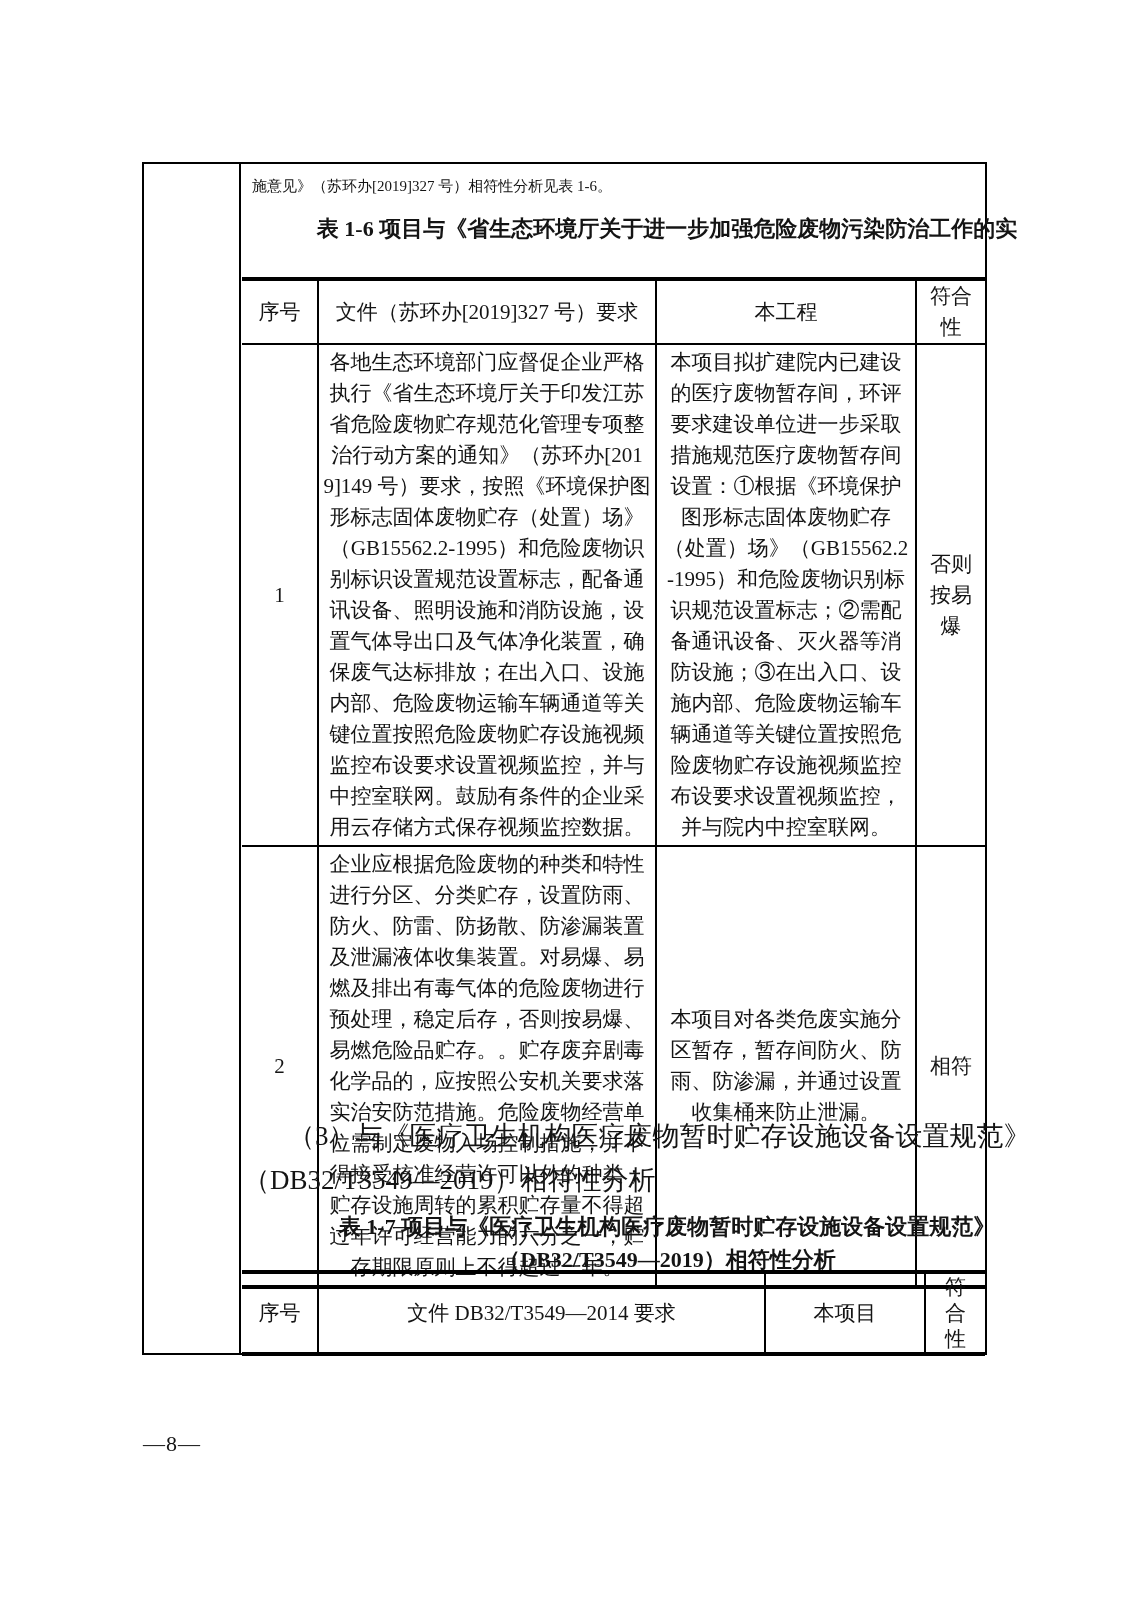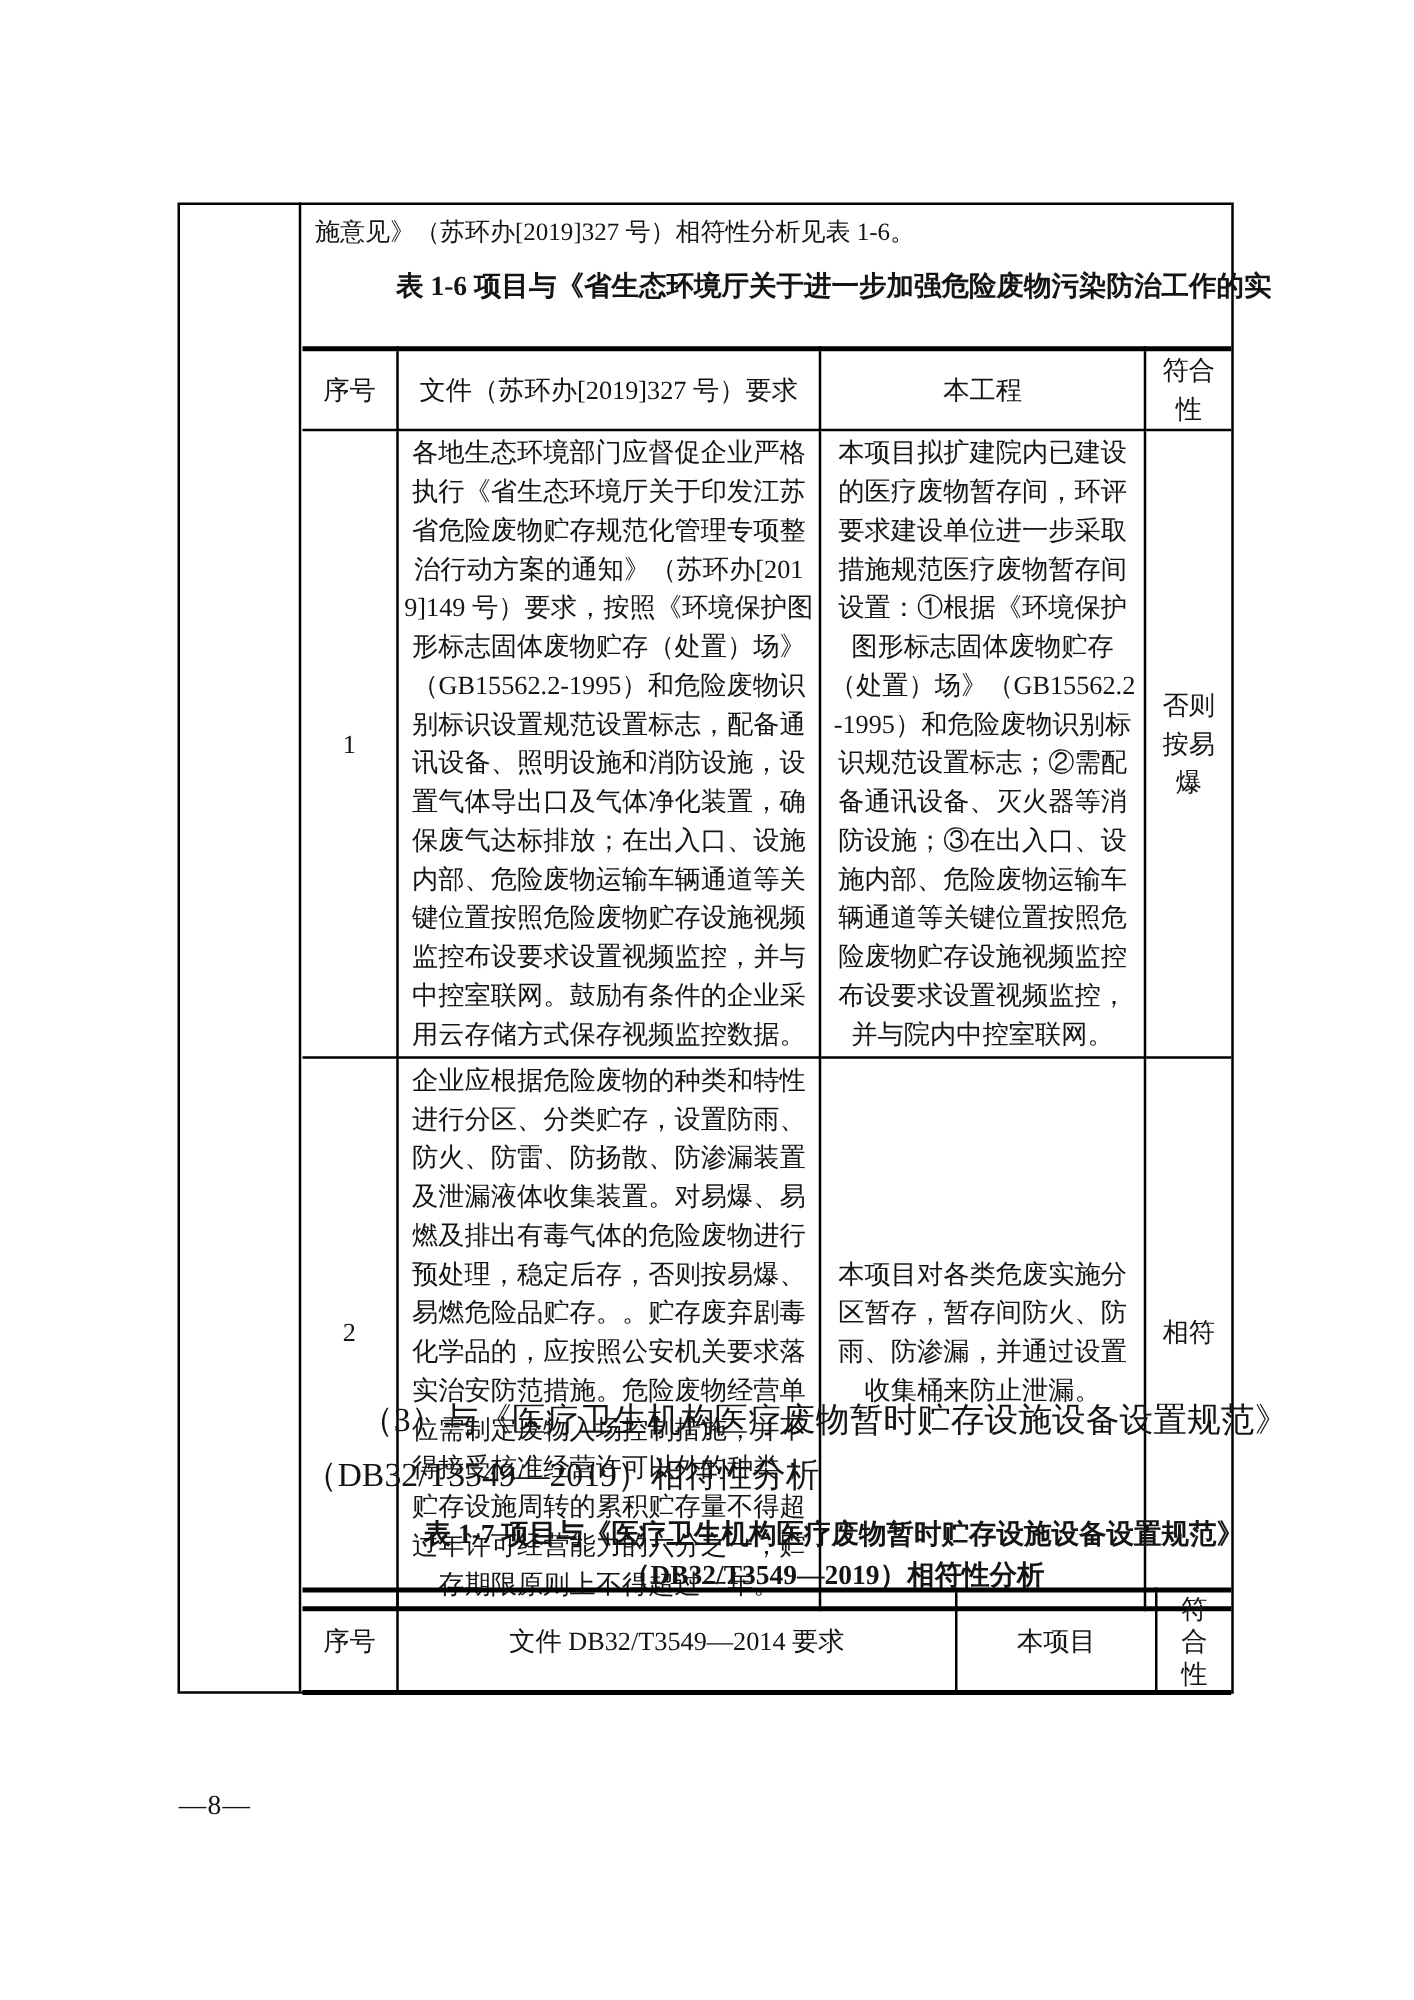--- a/index.html
+++ b/index.html
@@ -13,21 +13,21 @@
     position:absolute; left:142px; top:162px; width:841px; height:1189px;
     border:2px solid #000;
   }
   .v-divider {
     position:absolute; left:239px; top:162px; width:2px; height:1191px;
     background:#000;
   }
   .abs { position:absolute; }
   .intro {
     left:252px; top:171px; width:700px;
-    font-size:20px; line-height:30px; white-space:nowrap;
+    font-size:15px; line-height:30px; white-space:nowrap;
   }
   .tbl-title {
     left:242px; width:850px; text-align:center;
     font-weight:bold; font-size:22px; line-height:34px;
   }
   .t16-title { top:212px; }
   .t17-title { top:1210px; line-height:33px; }
   table.doc-table {
     position:absolute; left:242px; width:743px;
     border-collapse:collapse; table-layout:fixed;

